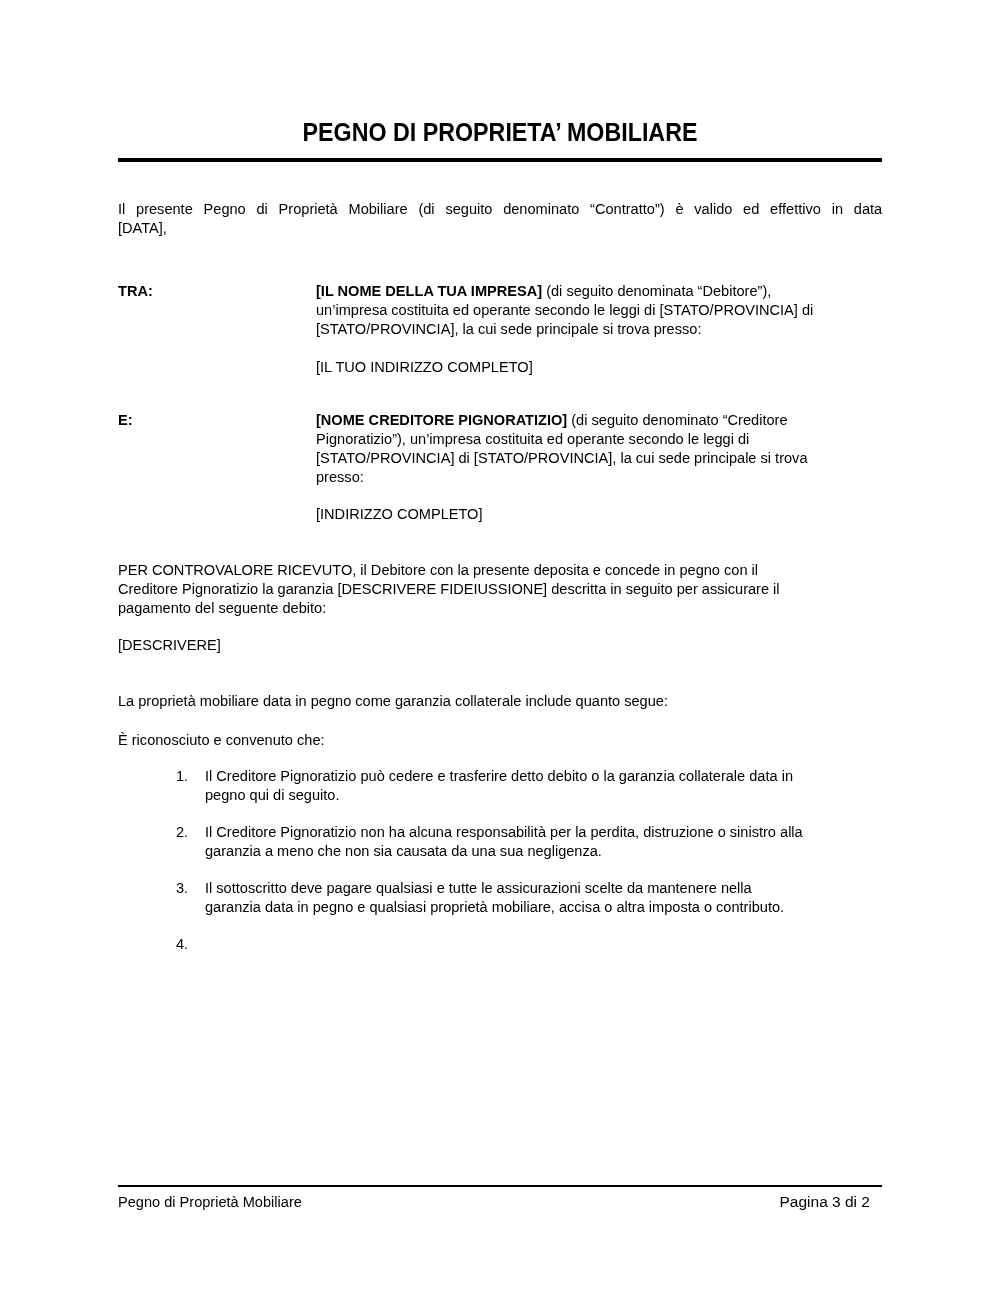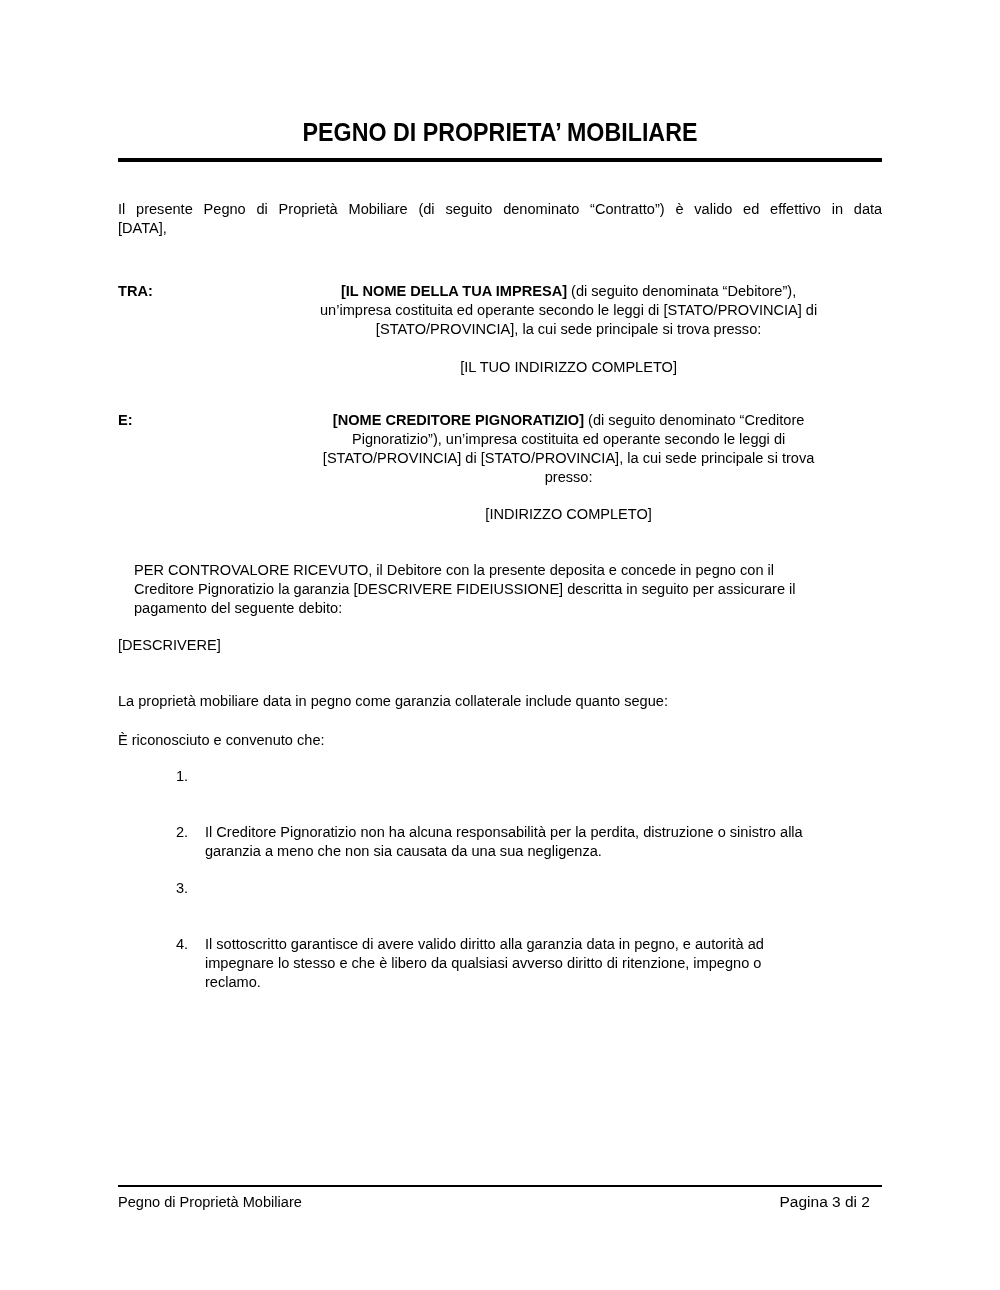--- a/index.html
+++ b/index.html
@@ -13,21 +13,21 @@
       position: absolute; top: 116px; left: 0; width: 764px; text-align: center;
       font-weight: bold; font-size: 25px; line-height: 32px; letter-spacing: 0px;
       transform: scaleX(0.93); transform-origin: center;
     }
     .title-rule { position: absolute; top: 158px; left: 0; width: 764px; height: 4px; background: #000; }
     .txt { transform: scaleX(0.94); transform-origin: left; white-space: nowrap; }
     .block { position: absolute; left: 0; width: 764px; }
     .intro { top: 199px; }
     .intro .l1 { display: flex; justify-content: space-between; width: 813px; transform: scaleX(0.94); transform-origin: left; white-space: nowrap; }
     .party-label { position: absolute; left: 0; font-weight: bold; }
-    .party-body { position: absolute; left: 178px; width: 580px; text-align: center; }
+    .party-body { position: absolute; left: 198px; width: 580px; }
     .b { font-weight: bold; }
     .list { position: absolute; left: 58px; width: 706px; }
     .list-item { position: relative; margin-bottom: 18px; }
     .list-num { position: absolute; left: 0; top: 0; }
     .list-text { position: absolute; left: 29px; top: 0; }
     .footer-rule { position: absolute; top: 1185px; left: 0; width: 764px; height: 2px; background: #000; }
     .footer-left { position: absolute; top: 1192px; left: 0; }
     .footer-right { position: absolute; top: 1192px; right: 12px; }
   </style>
 </head>
@@ -74,51 +74,54 @@
     <div class="party-label txt">E:</div>
     <div class="party-body">
       <div class="txt"><span class="b">[NOME CREDITORE PIGNORATIZIO]</span><span> (di seguito denominato “Creditore</span></div>
       <div class="txt">Pignoratizio”), un’impresa costituita ed operante secondo le leggi di</div>
       <div class="txt">[STATO/PROVINCIA] di [STATO/PROVINCIA], la cui sede principale si trova</div>
       <div class="txt">presso:</div>
       <div class="txt" style="margin-top:18px;">[INDIRIZZO COMPLETO]</div>
     </div>
   </div>
 
-  <div class="block" style="top:560px;margin-left:16px;">
+  <div class="block" style="top:560px;">
     <div class="txt">PER CONTROVALORE RICEVUTO, il Debitore con la presente deposita e concede in pegno con il</div>
     <div class="txt">Creditore Pignoratizio la garanzia [DESCRIVERE FIDEIUSSIONE] descritta in seguito per assicurare il</div>
     <div class="txt">pagamento del seguente debito:</div>
   </div>
   <div class="block txt" style="top:635px;">[DESCRIVERE]</div>
 
   <div class="block txt" style="top:691px;">La proprietà mobiliare data in pegno come garanzia collaterale include quanto segue:</div>
   <div class="block txt" style="top:730px;">È riconosciuto e convenuto che:</div>
 
   <div class="list" style="top:766px;">
     <div class="list-item" style="height:38px;">
       <div class="list-num txt">1.</div>
+      <div class="list-text">
+        <div class="txt">Il Creditore Pignoratizio può cedere e trasferire detto debito o la garanzia collaterale data in</div>
+        <div class="txt">pegno qui di seguito.</div>
+      </div>
     </div>
     <div class="list-item" style="height:38px;">
       <div class="list-num txt">2.</div>
       <div class="list-text">
         <div class="txt">Il Creditore Pignoratizio non ha alcuna responsabilità per la perdita, distruzione o sinistro alla</div>
         <div class="txt">garanzia a meno che non sia causata da una sua negligenza.</div>
       </div>
     </div>
     <div class="list-item" style="height:38px;">
       <div class="list-num txt">3.</div>
+      <div class="list-text">
+        <div class="txt">Il sottoscritto deve pagare qualsiasi e tutte le assicurazioni scelte da mantenere nella</div>
+        <div class="txt">garanzia data in pegno e qualsiasi proprietà mobiliare, accisa o altra imposta o contributo.</div>
+      </div>
     </div>
     <div class="list-item" style="height:57px;">
       <div class="list-num txt">4.</div>
-      <div class="list-text">
-        <div class="txt">Il sottoscritto garantisce di avere valido diritto alla garanzia data in pegno, e autorità ad</div>
-        <div class="txt">impegnare lo stesso e che è libero da qualsiasi avverso diritto di ritenzione, impegno o</div>
-        <div class="txt">reclamo.</div>
-      </div>
     </div>
   </div>
 
   <div class="footer-rule"></div>
   <div class="footer-left txt">Pegno di Proprietà Mobiliare</div>
   <div class="footer-right">Pagina 3 di 2</div>
 
 </div>
 
 </body></html>

